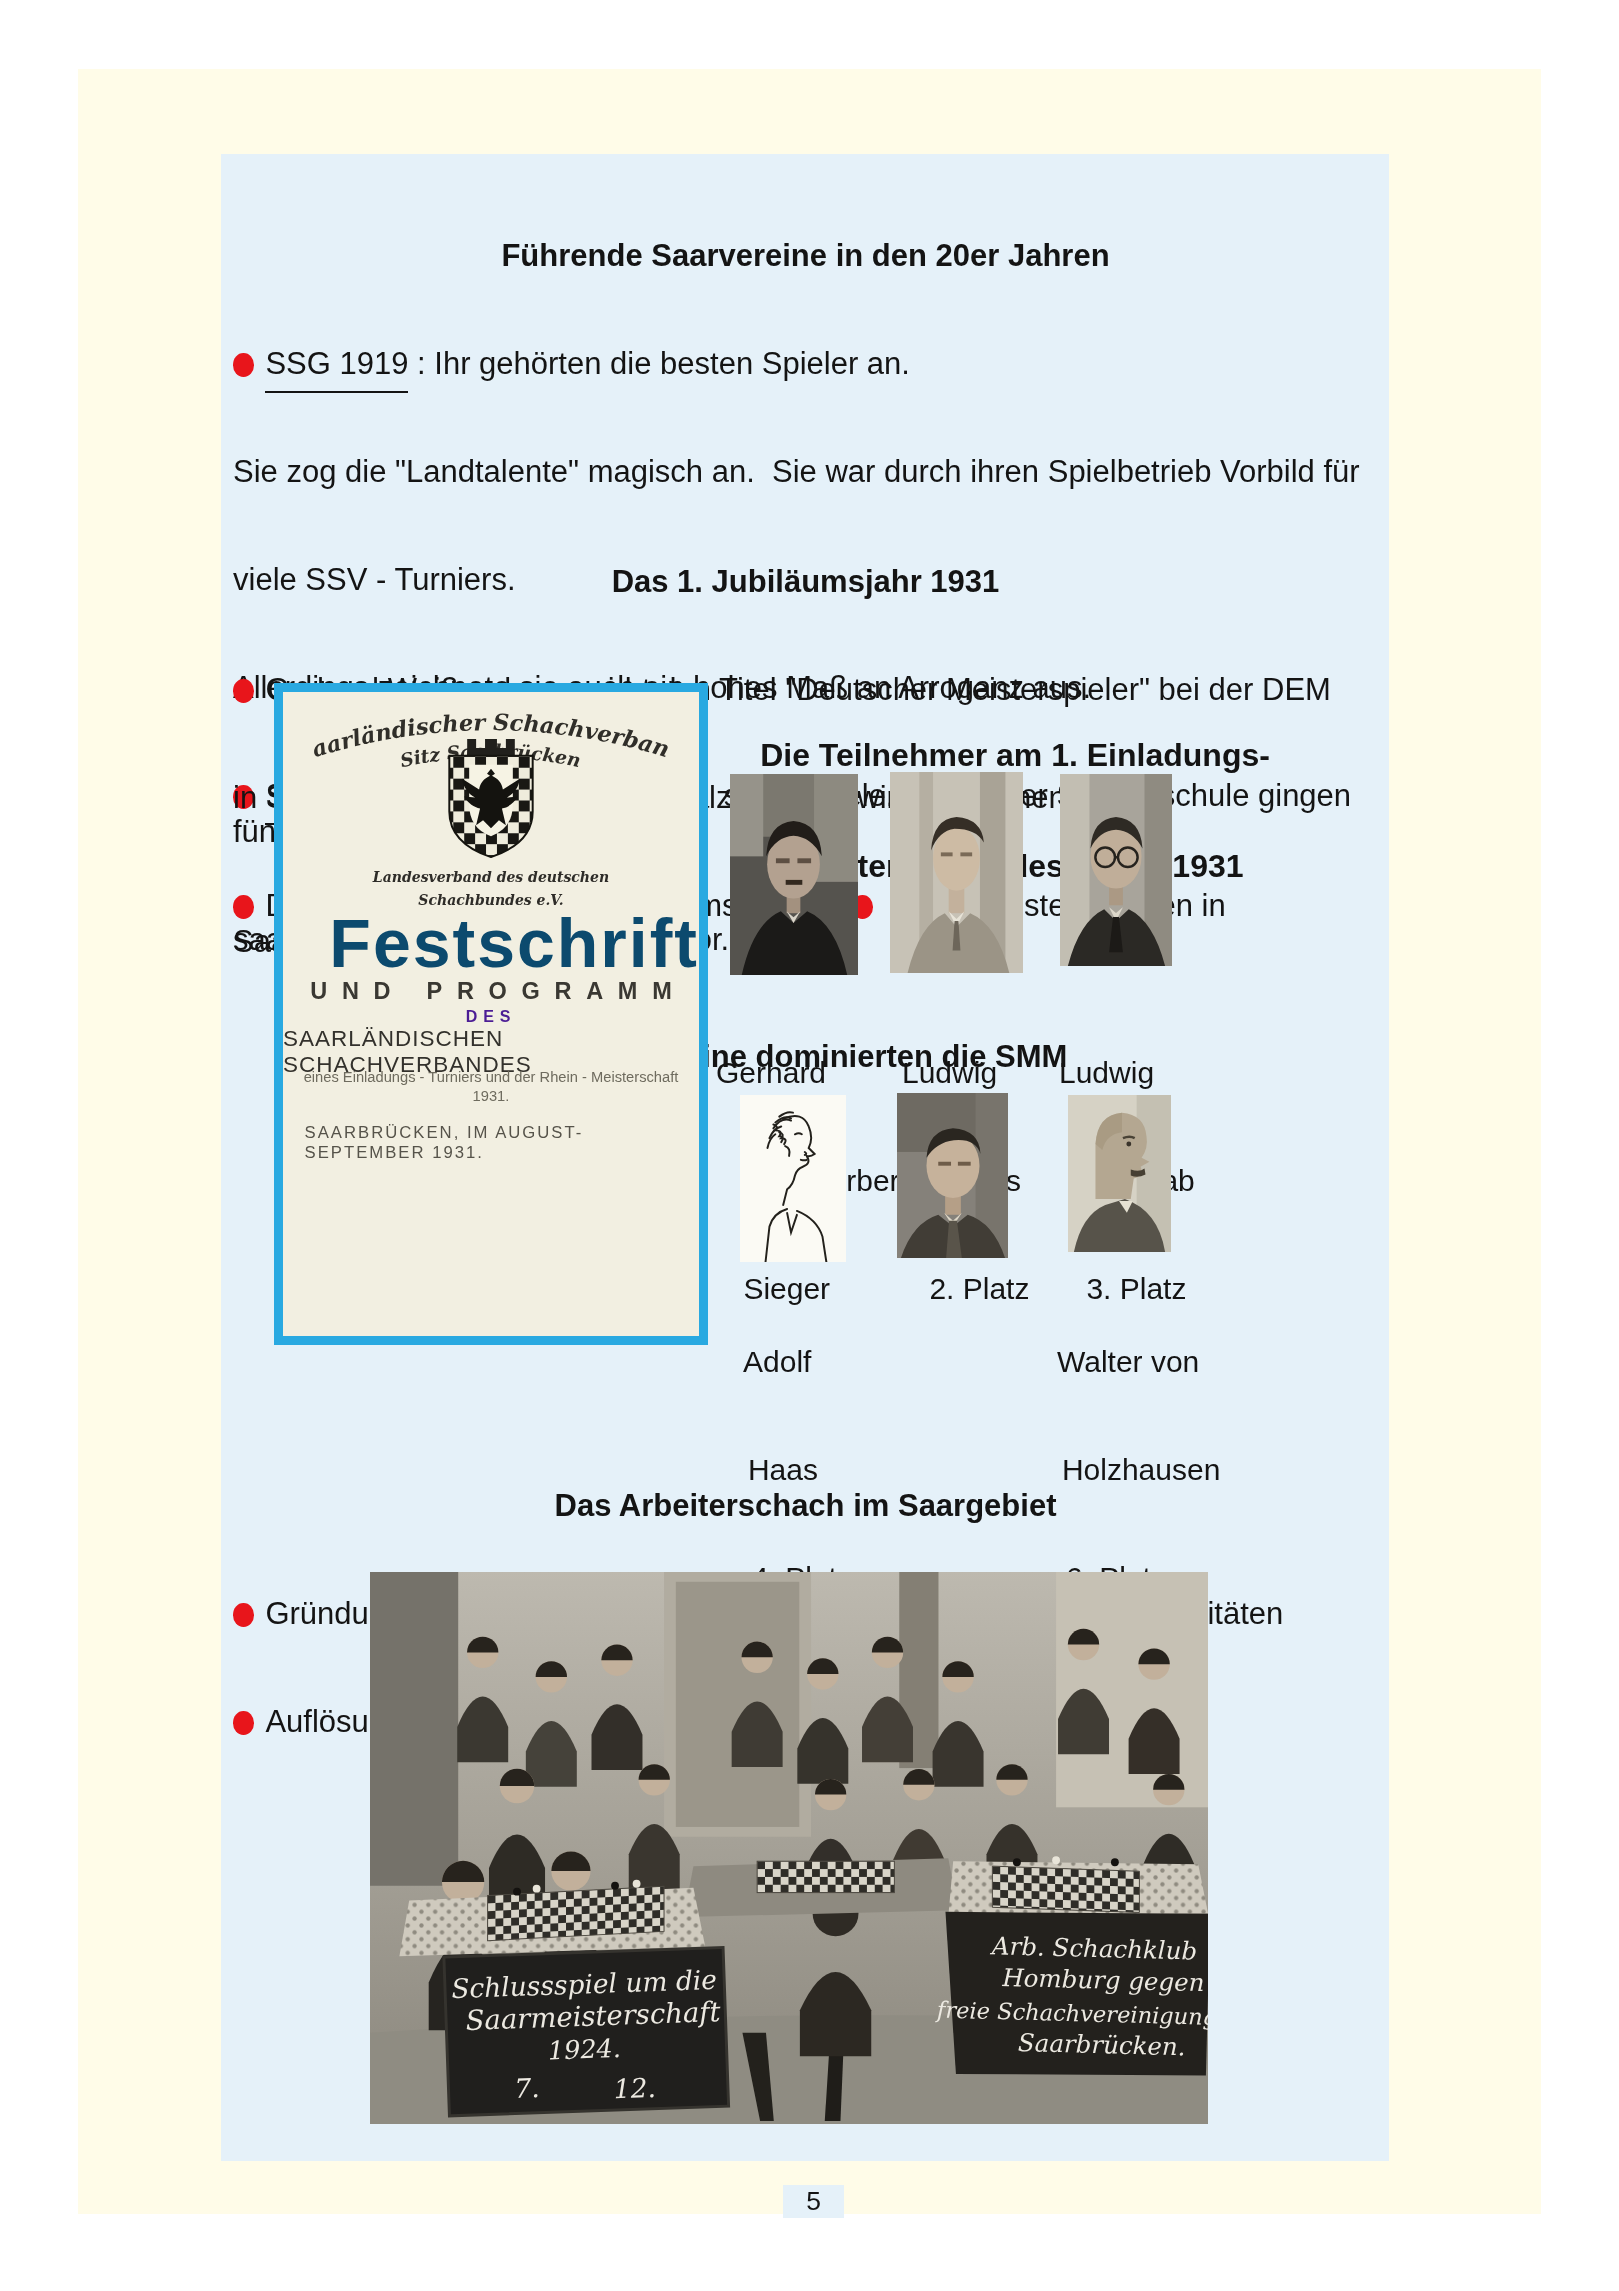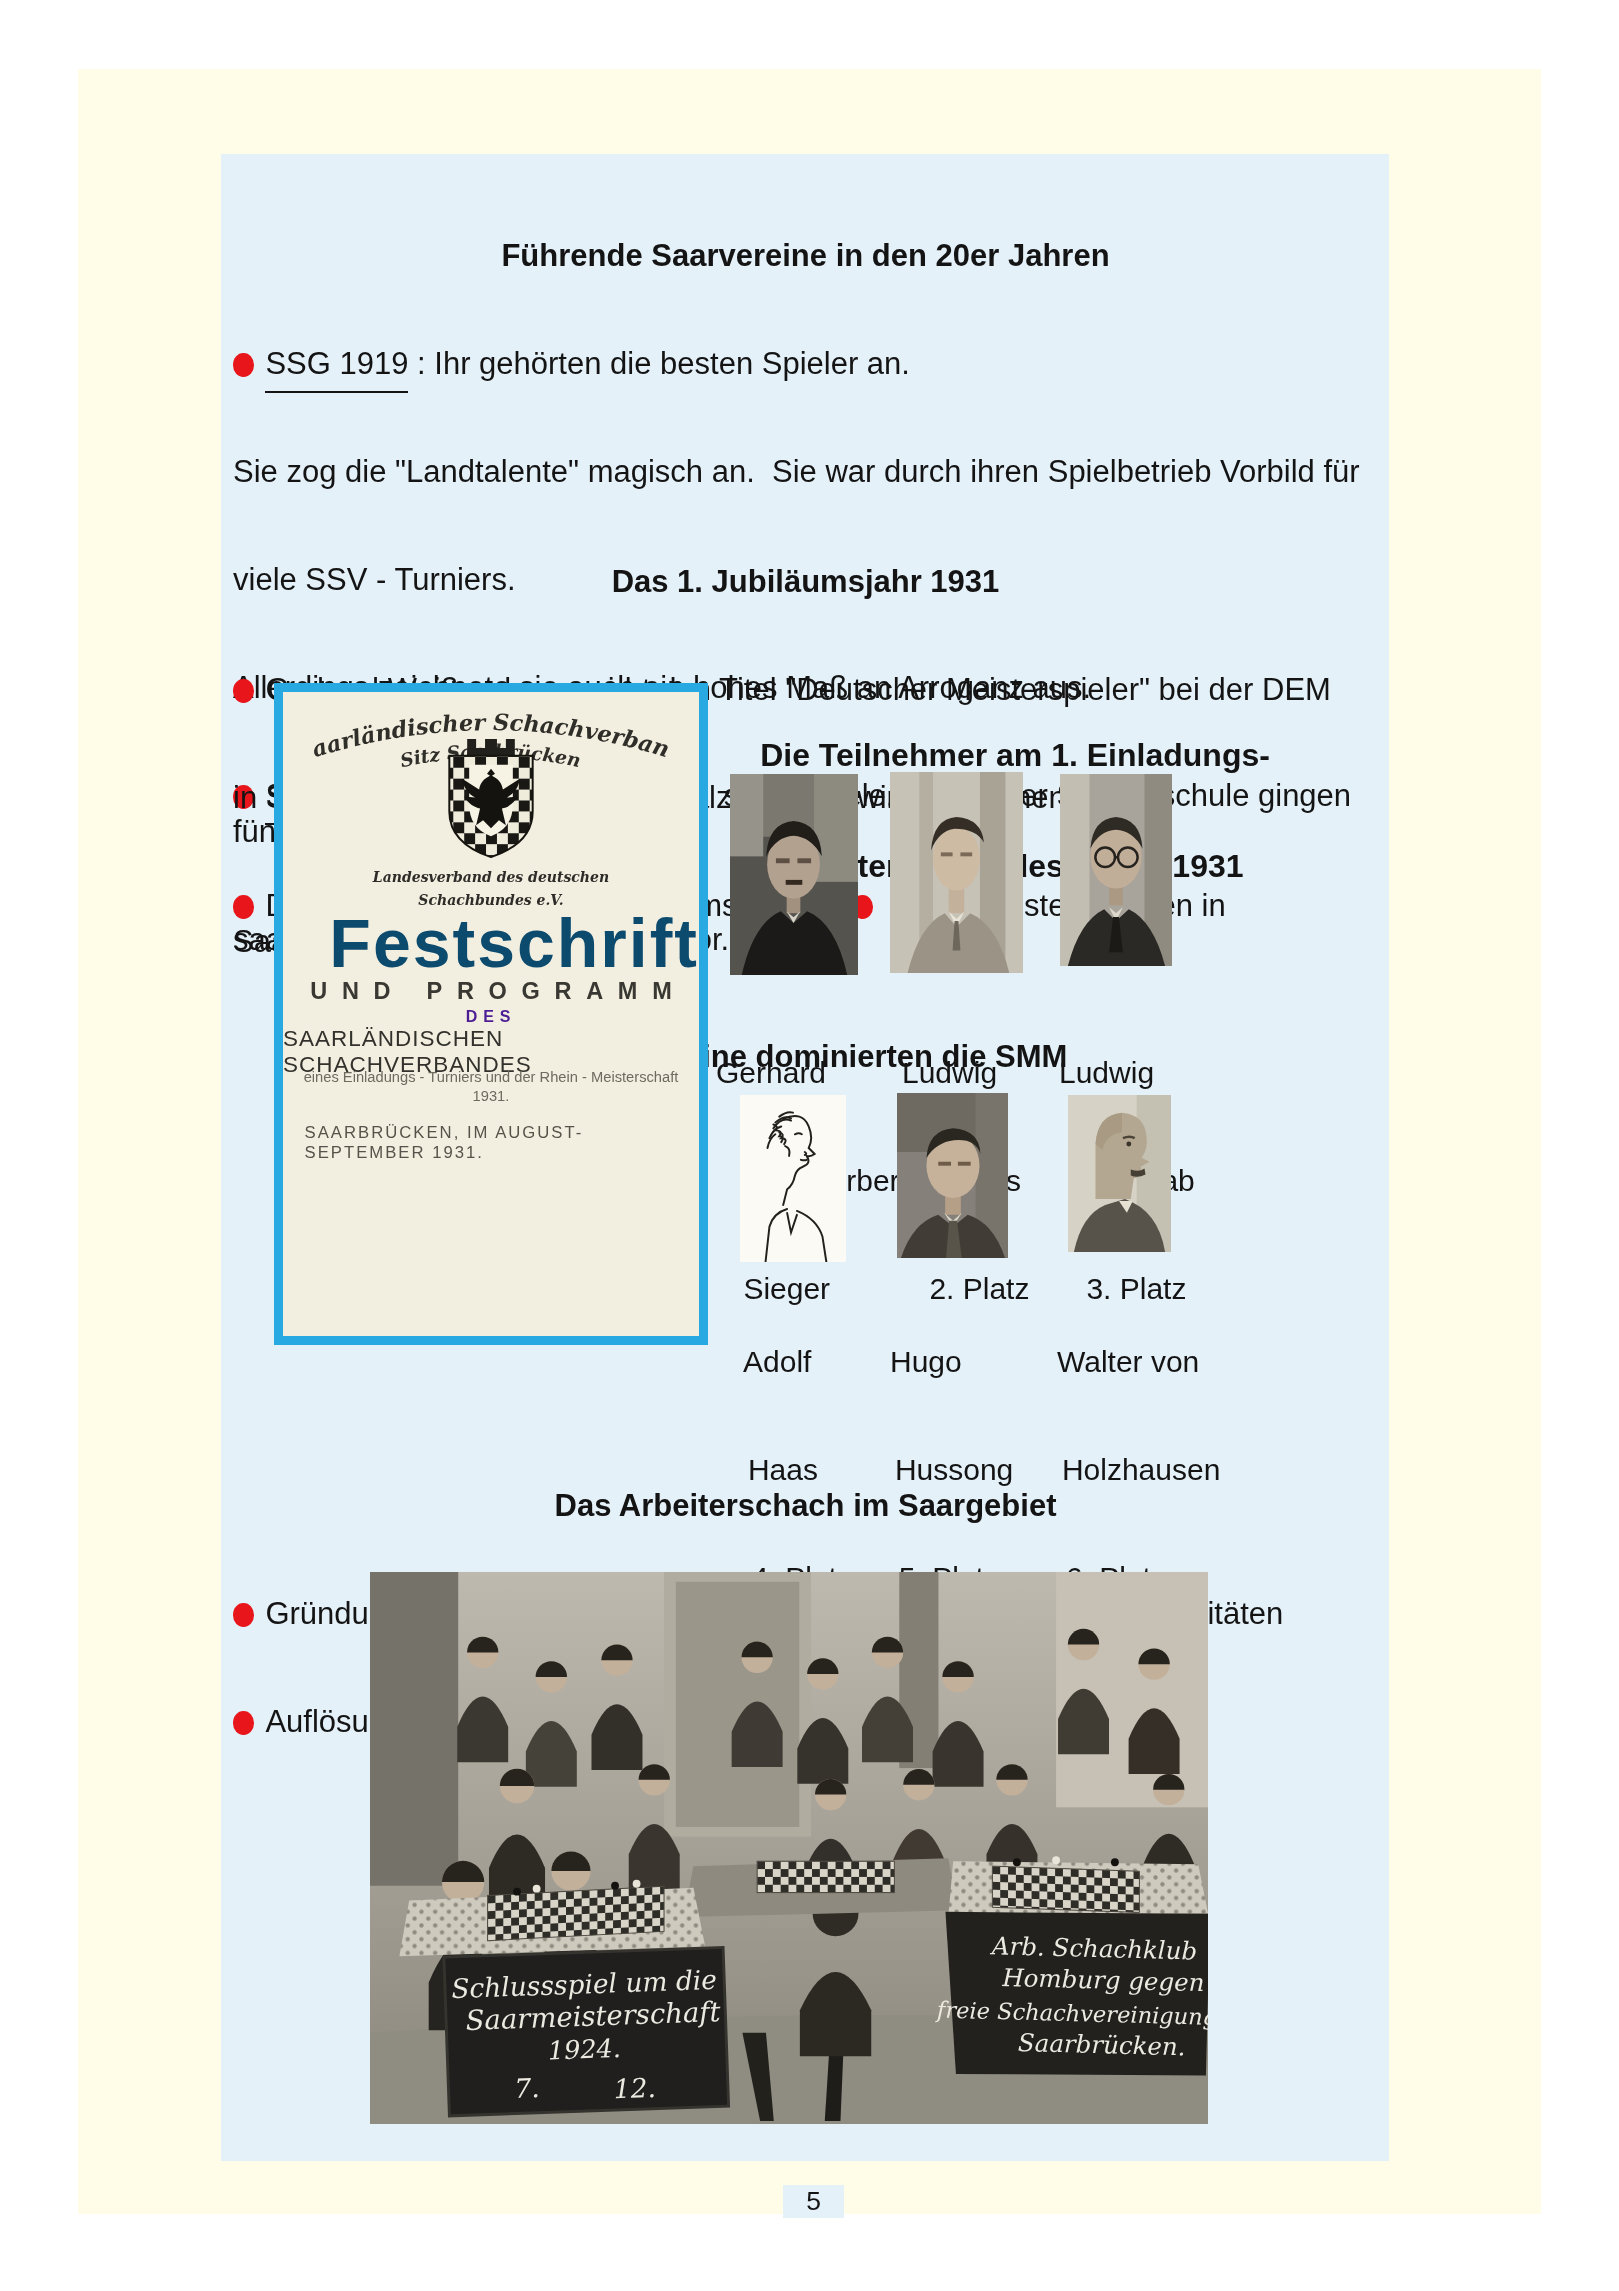--- a/index.html
+++ b/index.html
@@ -240,25 +240,20 @@
       <path d="M56 44 q7 -3 12 0" stroke="#4a4336" stroke-width="2.5" fill="none"></path>
       <path d="M6 160 Q14 122 38 112 L58 106 Q92 118 99 160 Z" fill="#57534a"></path>
       <path d="M52 108 L60 120 L66 108 Z" fill="#e6e1d2"></path>
     </svg>
   </div>
 
   <div class="cap capr2" style="left:743px;top:1272px;">
     <div>Adolf</div>
     <div>Haas</div>
     <div>4. Platz</div>
-  </div>
-  <div class="cap capr2" style="left:890px;top:1272px;">
-    <div>Hugo</div>
-    <div>Hussong</div>
-    <div>5. Platz</div>
   </div>
   <div class="cap capr2" style="left:1057px;top:1272px;">
     <div>Walter von</div>
     <div>Holzhausen</div>
     <div>6. Platz</div>
   </div>
 
   <div class="tblock sec3">
     <div class="bc">Das Arbeiterschach im Saargebiet</div>
     <div><span class="dot"></span><span>Gründung und  Organisation </span><span class="dot m"></span><span> Ideologie </span><span class="dot m"></span><span> Schachsportliche Aktivitäten</span></div>

